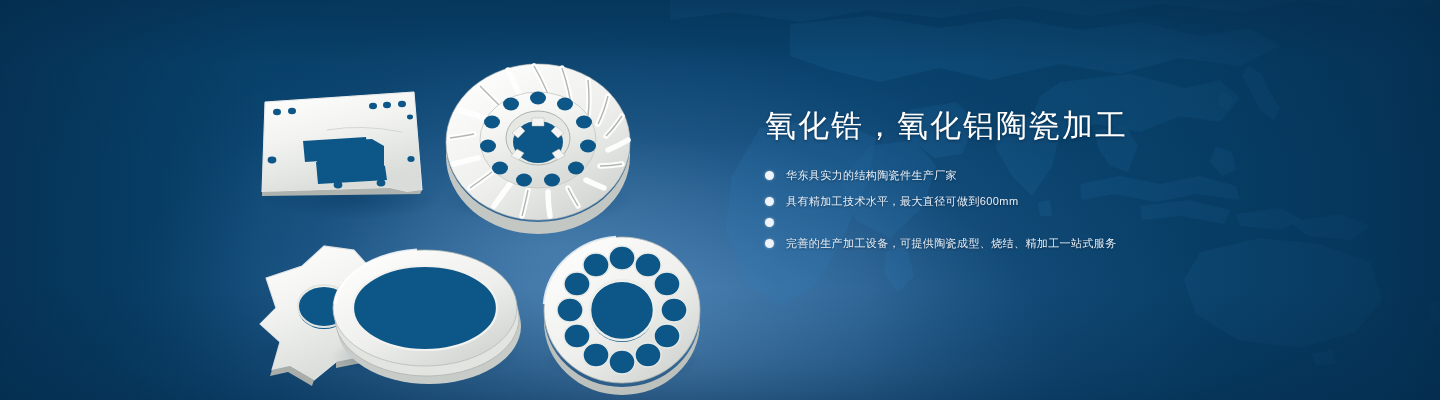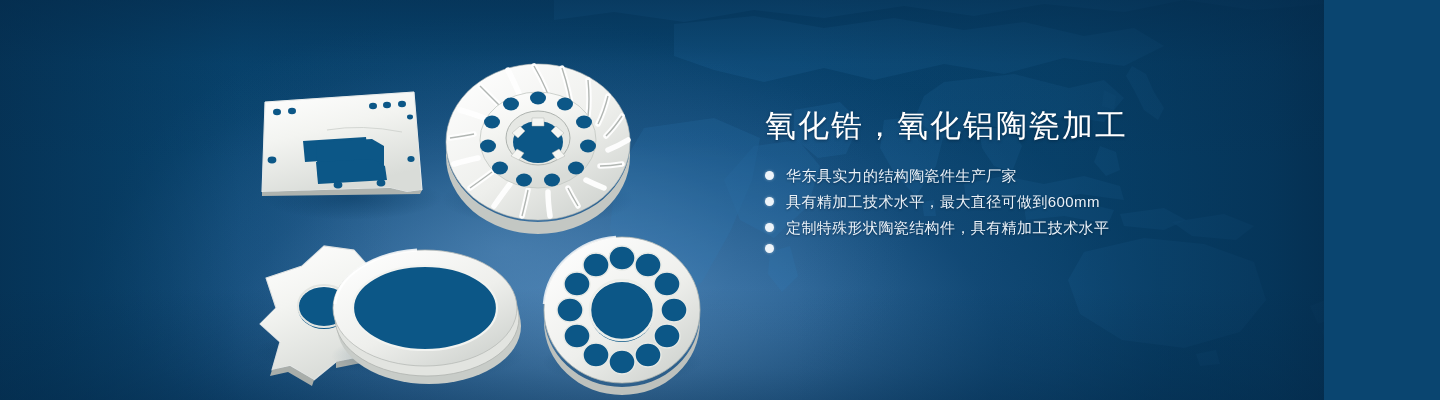--- a/index.html
+++ b/index.html
@@ -1,19 +1,19 @@
 <!DOCTYPE html>
 <html><head>
 <meta charset="utf-8">
 <style>
   html,body{margin:0;padding:0;background:#0a4570;}
   *{box-sizing:border-box;}
   #banner{
     position:relative;
-    width:1324px;height:400px;
+    width:1440px;height:400px;
     overflow:hidden;
     font-family:"Liberation Sans","DejaVu Sans",sans-serif;
     background:#be185d;
   }
   
   .bg-base{position:absolute;inset:0;background:#084570;}
   .bg-glow{
     position:absolute;inset:0;
     background:radial-gradient(ellipse 780px 430px at 46% 88%,
         rgba(86,140,190,0.95) 0%,
@@ -88,21 +88,21 @@
   }
   .dot{
     width:9px;height:9px;border-radius:50%;
     background:#eef4f9;
     flex:0 0 auto;
     margin-right:12px;
     box-shadow:0 0 3px rgba(255,255,255,.45);
   }
   .btext{
     color:#eaf1f8;
-    font-size:15px;
+    font-size:11px;
     line-height:19px;
     letter-spacing:.4px;
     text-shadow:0 1px 2px rgba(2,26,48,.5);
   }
 </style>
 </head>
 <body>
 
 <div id="banner">
 
@@ -361,21 +361,21 @@
       <li class="bullet">
         <span class="dot"></span>
         <span class="btext">华东具实力的结构陶瓷件生产厂家</span>
       </li>
       <li class="bullet">
         <span class="dot"></span>
         <span class="btext">具有精加工技术水平，最大直径可做到600mm</span>
       </li>
       <li class="bullet">
         <span class="dot"></span>
-        <span class="btext">定制特殊形状陶瓷结构件，具有精加工技术水平</span>
       </li>
       <li class="bullet">
         <span class="dot"></span>
+        <span class="btext">完善的生产加工设备，可提供陶瓷成型、烧结、精加工一站式服务</span>
       </li>
     </ul>
   </div>
 
 </div>
 
 </body></html>

